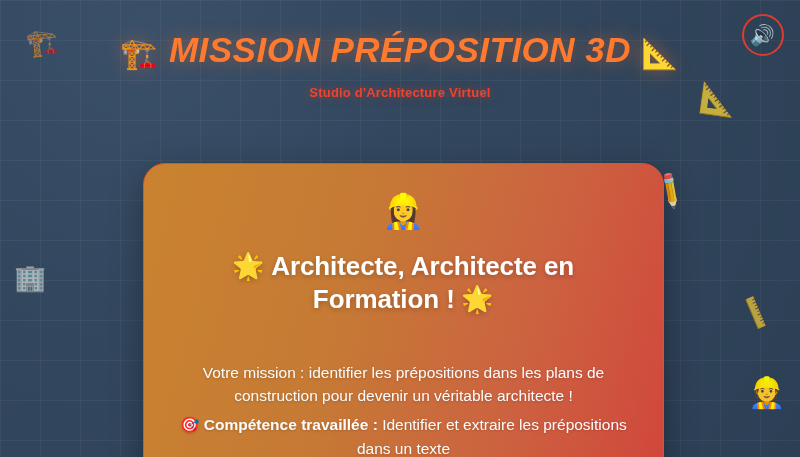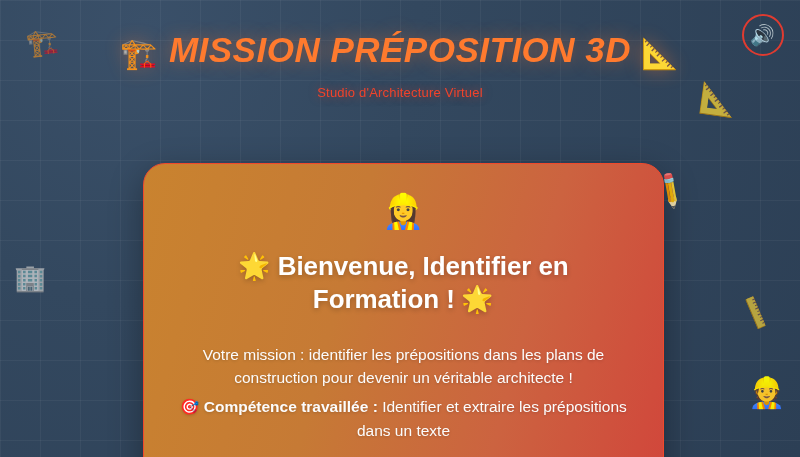--- a/index.html
+++ b/index.html
@@ -32,21 +32,21 @@
 
   
   .header { position:absolute; top:0; left:0; width:100%; text-align:center; padding-top:30px; }
   .app-title {
     font-size:35px; font-weight:bold; font-style:italic;
     color:#FF7A2E; letter-spacing:0.5px; white-space:nowrap;
     text-shadow:0 0 18px rgba(255,122,46,0.45);
   }
   .app-title .em { font-family:"DejaVu Sans", sans-serif; font-style:normal; font-size:30px; vertical-align:-2px; }
   .app-subtitle {
-    margin-top:14px; font-size:13px; font-weight:normal;
+    margin-top:14px; font-size:13px; font-weight:bold;
     color:#F0432B; letter-spacing:0.2px;
     text-shadow:0 0 10px rgba(240,67,43,0.5);
   }
 
   
   .sound-toggle {
     position:absolute; top:14px; right:16px;
     width:42px; height:42px; border-radius:50%;
     border:2px solid #E03B30; background:rgba(40,60,80,0.18);
     display:flex; align-items:center; justify-content:center;
@@ -68,21 +68,21 @@
   }
   .card-emoji { font-size:34px; font-family:"DejaVu Sans", sans-serif; line-height:1; display:block; }
   .card-heading {
     margin-top:22px;
     font-size:26px; font-weight:bold; color:#FFFFFF;
     line-height:1.28; letter-spacing:-0.1px;
     text-shadow:0 2px 5px rgba(0,0,0,0.22);
   }
   .card-heading .em { font-family:"DejaVu Sans", sans-serif; font-weight:normal; }
   .card-mission {
-    margin-top:26px;
+    margin-top:44px;
     font-size:15.5px; color:#FCFCFC; line-height:1.5;
     text-shadow:0 1px 3px rgba(0,0,0,0.18);
   }
   .card-skill {
     margin-top:6px;
     font-size:15.5px; color:#FCFCFC; line-height:1.5;
     text-shadow:0 1px 3px rgba(0,0,0,0.18);
   }
   .card-skill .em { font-family:"DejaVu Sans", sans-serif; }
   .card-skill b { font-weight:bold; }
@@ -108,21 +108,21 @@
 
 <div class="sound-toggle">
   <span class="ico">🔊</span>
 </div>
 
 <div class="card">
   <span class="card-emoji">👷‍♀️</span>
 
   <div class="card-heading">
     <span class="em">🌟</span>
-    <span>Bienvenue, Identifier en Formation !</span>
+    <span>Architecte, Architecte en Formation !</span>
     <span class="em">🌟</span>
   </div>
 
   <div class="card-mission">Votre mission : identifier les prépositions dans les plans de construction pour devenir un véritable architecte !</div>
 
   <div class="card-skill">
     <span class="em">🎯</span>
     <b>Compétence travaillée :</b>
     <span>Identifier et extraire les prépositions dans un texte</span>
   </div>

